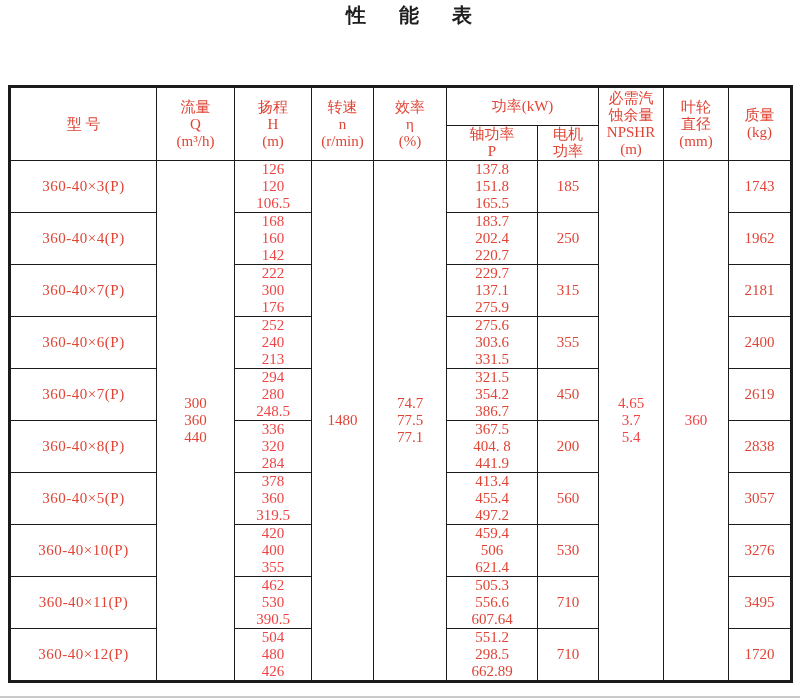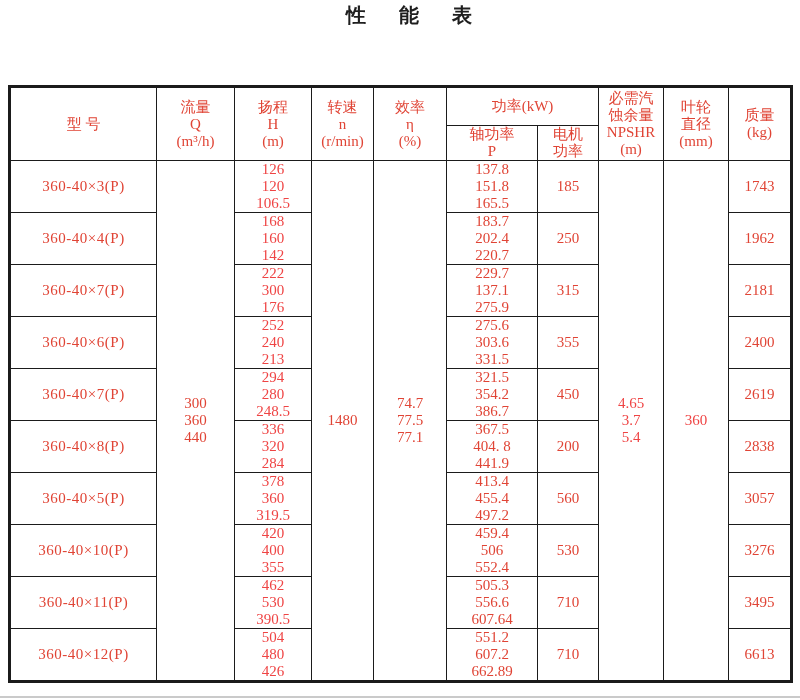--- a/index.html
+++ b/index.html
@@ -177,44 +177,44 @@
           <td class="red">560</td>
           <td class="red">3057</td>
         </tr>
         <tr>
           <td class="red model">360-40×10(P)</td>
           <td class="black">420
 400
 355</td>
           <td class="red">459.4
 506
-552.4</td>
+621.4</td>
           <td class="red">530</td>
           <td class="red">3276</td>
         </tr>
         <tr>
           <td class="red model">360-40×11(P)</td>
           <td class="black">462
 530
 390.5</td>
           <td class="red">505.3
 556.6
 607.64</td>
           <td class="red">710</td>
           <td class="red">3495</td>
         </tr>
         <tr>
           <td class="red model">360-40×12(P)</td>
           <td class="black">504
 480
 426</td>
           <td class="red">551.2
-607.2
+298.5
 662.89</td>
           <td class="red">710</td>
-          <td class="red">6613</td>
+          <td class="red">1720</td>
         </tr>
       </tbody>
   </table>
 
   <div class="scan-line"></div>
 
 </div>
 
 </body></html>

